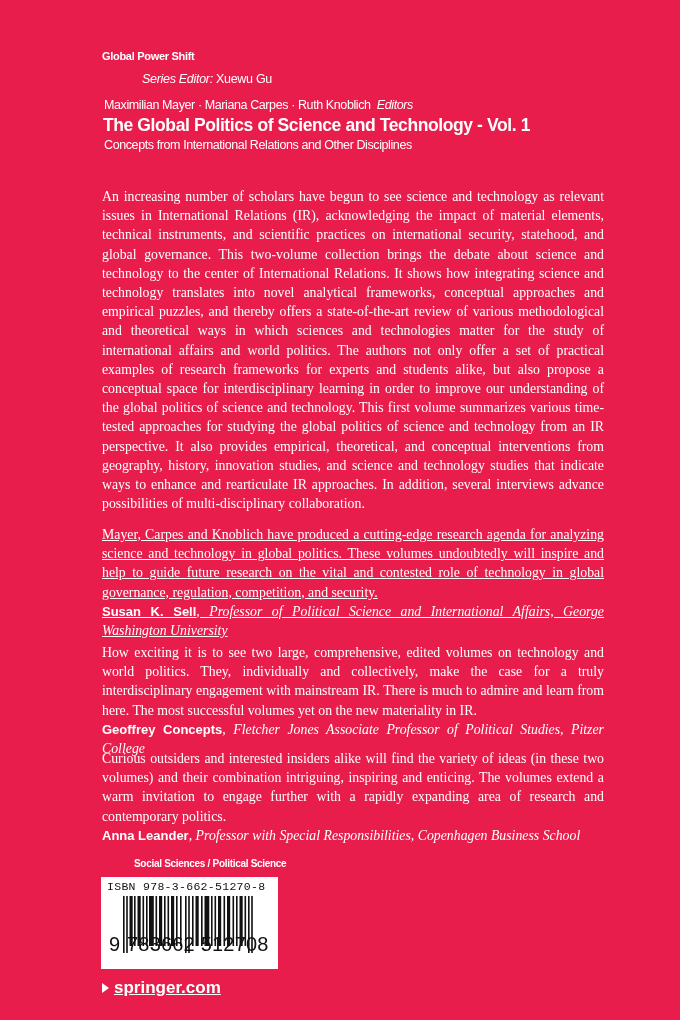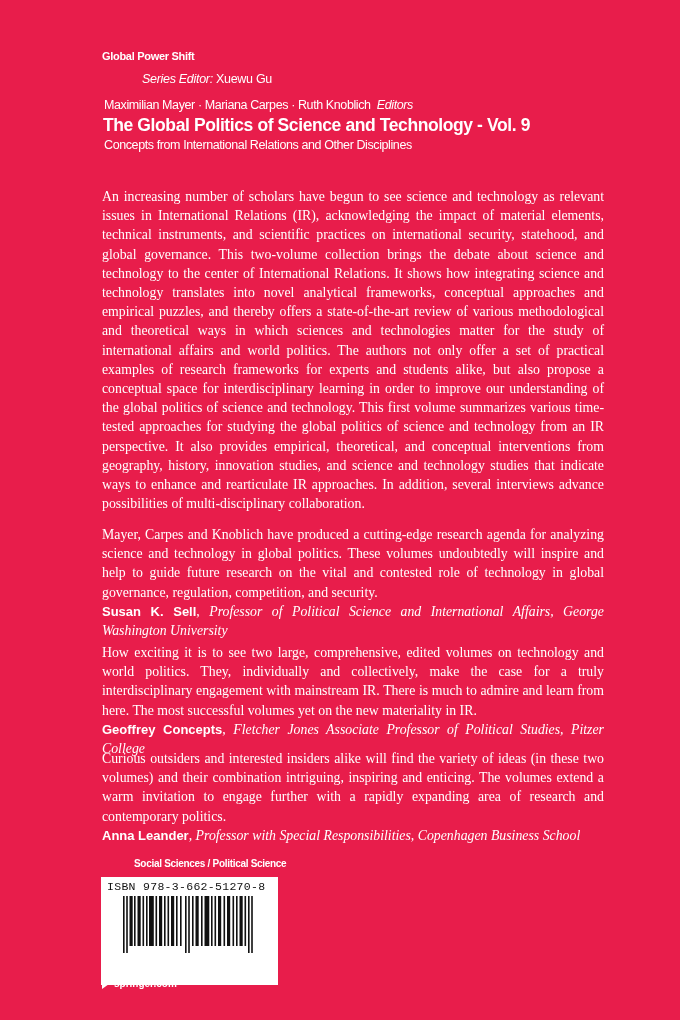--- a/index.html
+++ b/index.html
@@ -10,43 +10,43 @@
   .abs { position:absolute; }
   #series-title { left:102px; top:50px; font-size:11px; font-weight:bold; letter-spacing:-0.3px; }
   #series-editor { left:102px; top:72px; font-size:12.5px; letter-spacing:-0.3px; }
   #series-editor i { font-style:italic;margin-left:40px; }
   #editors { left:104px; top:98px; font-size:12.5px; letter-spacing:-0.4px; }
   #editors i { }
   #book-title { left:103px; top:115px; font-size:17.5px; font-weight:bold; letter-spacing:-0.4px; }
   #subtitle { left:104px; top:138px; font-size:12.5px; letter-spacing:-0.4px; }
   .para { position:absolute; left:102px; width:502px; font-size:13.8px; line-height:19.2px; text-align:justify; text-align-last:left; }
   #blurb { top:187px; }
-  #review1 { top:525px; }
+  #review1 { top:525px;text-decoration:underline; }
   #review2 { top:643px; }
   #review3 { top:749px; }
   .para .who { font-family:"Liberation Sans", "DejaVu Sans", sans-serif; font-weight:bold; font-size:13px; }
   .para .role { font-style:italic; }
   #category { left:102px; top:858px; font-size:10px; font-weight:bold; letter-spacing:-0.3px;margin-left:32px; }
-  #barcode-box { left:101px; top:877px; width:177px; height:108px; background:#ffffff; }
+  #barcode-box { left:101px; top:877px; width:177px; height:92px; background:#ffffff; }
   #isbn-text { position:absolute; left:6px; top:3px; font-size:11.5px; color:#111; letter-spacing:0.3px; white-space:nowrap; }
   #bars { position:absolute; left:22px; top:19px; width:130px; height:57px; }
   #ean-digits { position:absolute; left:8px; top:56px; font-family:"Liberation Sans", sans-serif; font-size:20px; color:#111; white-space:nowrap; letter-spacing:0.2px; }
   #ean-first { display:inline-block; width:18px; }
-  #springer { left:102px; top:978px; font-size:10px; font-weight:bold; display:flex; align-items:center; gap:5px; }
+  #springer { left:102px; top:978px; font-size:17px; font-weight:bold; display:flex; align-items:center; gap:5px;text-decoration:underline; }
   #springer .tri { width:0; height:0; border-left:7px solid #fff; border-top:5px solid transparent; border-bottom:5px solid transparent; }
 </style>
 </head>
 <body>
 
 <div>
   <div id="series-title" class="abs sans">Global Power Shift</div>
   <div id="series-editor" class="abs sans"><i>Series Editor:</i><span> Xuewu Gu</span></div>
 
   <div id="editors" class="abs sans"><span>Maximilian Mayer · Mariana Carpes · Ruth Knoblich</span>&nbsp;&nbsp;<i>Editors</i></div>
-  <div id="book-title" class="abs sans">The Global Politics of Science and Technology - Vol. 9</div>
+  <div id="book-title" class="abs sans">The Global Politics of Science and Technology - Vol. 1</div>
   <div id="subtitle" class="abs sans">Concepts from International Relations and Other Disciplines</div>
 
   <div id="blurb" class="para serif">An increasing number of scholars have begun to see science and technology as relevant issues in International Relations (IR), acknowledging the impact of material elements, technical instruments, and scientific practices on international security, statehood, and global governance. This two-volume collection brings the debate about science and technology to the center of International Relations. It shows how integrating science and technology translates into novel analytical frameworks, conceptual approaches and empirical puzzles, and thereby offers a state-of-the-art review of various methodological and theoretical ways in which sciences and technologies matter for the study of international affairs and world politics. The authors not only offer a set of practical examples of research frameworks for experts and students alike, but also propose a conceptual space for interdisciplinary learning in order to improve our understanding of the global politics of science and technology. This first volume summarizes various time-tested approaches for studying the global politics of science and technology from an IR perspective. It also provides empirical, theoretical, and conceptual interventions from geography, history, innovation studies, and science and technology studies that indicate ways to enhance and rearticulate IR approaches. In addition, several interviews advance possibilities of multi-disciplinary collaboration.</div>
 
   <div id="review1" class="para serif">
     <span>Mayer, Carpes and Knoblich have produced a cutting-edge research agenda for analyzing science and technology in global politics. These volumes undoubtedly will inspire and help to guide future research on the vital and contested role of technology in global governance, regulation, competition, and security.</span><br>
     <span class="who">Susan K. Sell</span>, <span class="role">Professor of Political Science and International Affairs, George Washington University</span>
   </div>
 
   <div id="review2" class="para serif">
@@ -92,19 +92,20 @@
           <rect x="100.5" y="0" width="1.6" height="50"></rect>
         <rect x="104" y="0" width="3.2" height="50"></rect>
           <rect x="109.5" y="0" width="1.6" height="50"></rect>
         <rect x="113" y="0" width="1.6" height="50"></rect>
           <rect x="116.5" y="0" width="3.2" height="50"></rect>
         <rect x="121.5" y="0" width="1.6" height="50"></rect>
         <rect x="125" y="0" width="1.6" height="57"></rect>
           <rect x="128.2" y="0" width="1.6" height="57"></rect>
       </g>
     </svg>
+    <div id="ean-digits"><span id="ean-first">9</span><span>783662 512708</span></div>
   </div>
 
   <div id="springer" class="abs sans">
     <span class="tri"></span>
     <span>springer.com</span>
   </div>
 </div>
 
 </body></html>

